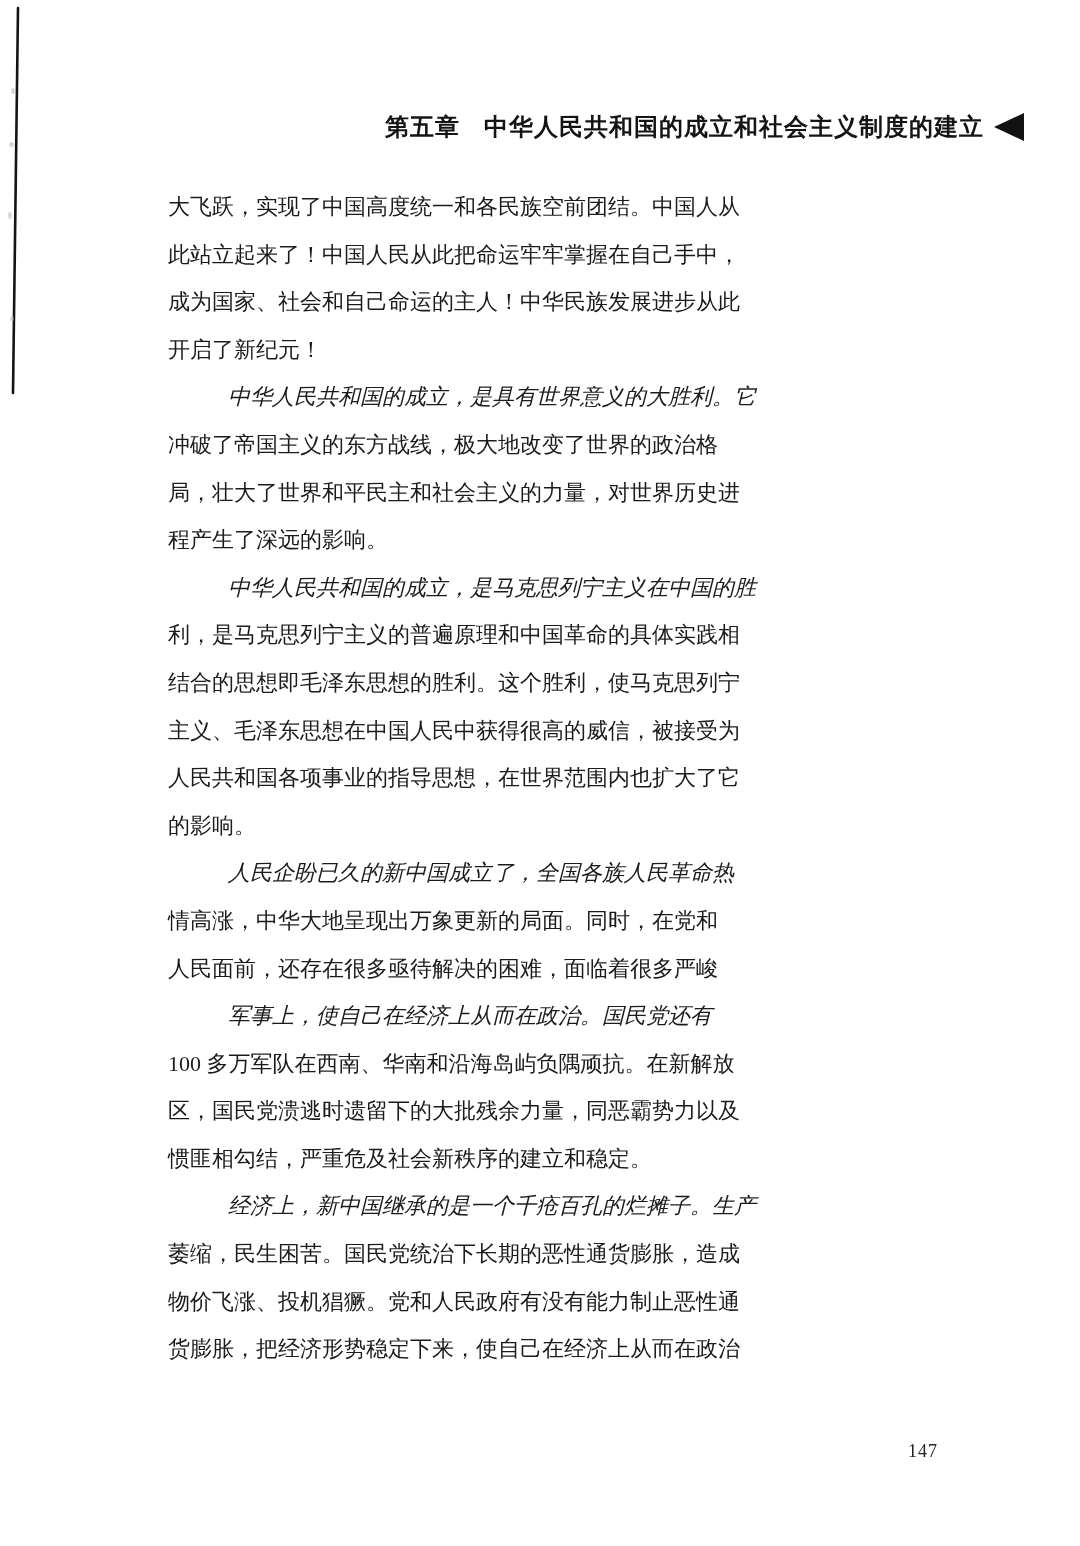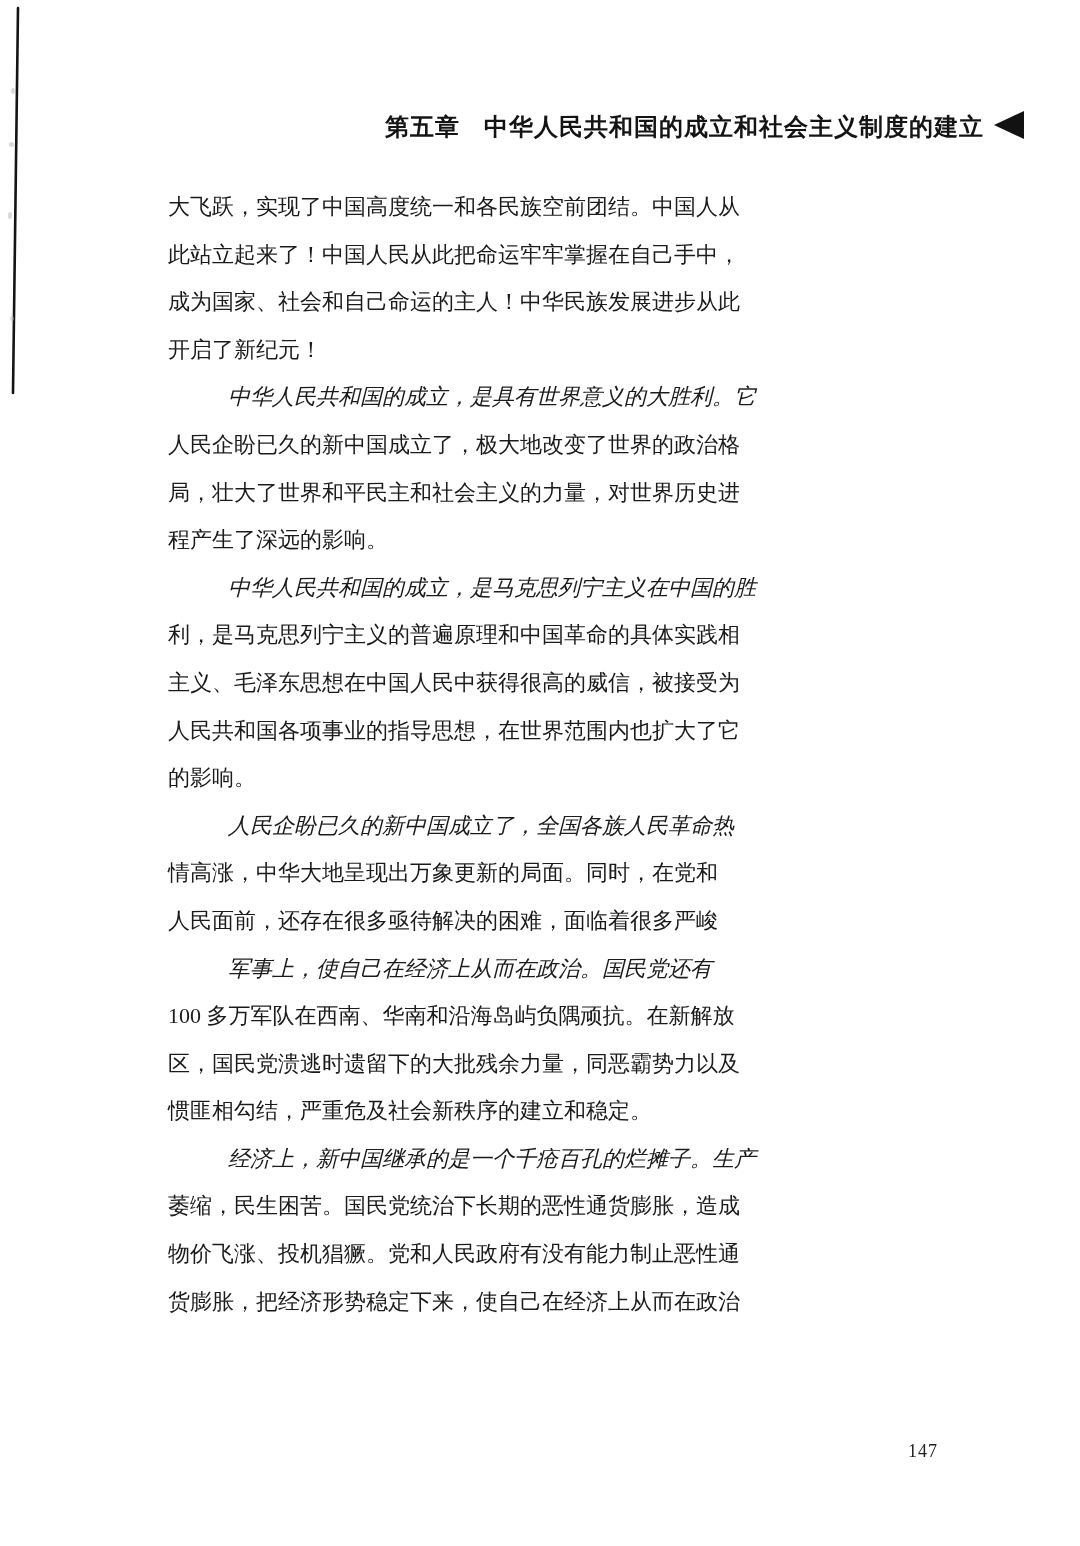--- a/index.html
+++ b/index.html
@@ -22,20 +22,21 @@
     position: absolute;
     background: #b9b9b9;
     border-radius: 50%;
     opacity: 0.55;
   }
   .running-head {
     position: absolute;
     top: 111px;
     left: 385px;
     display: flex;
+    align-items: center;
     font-family: "Liberation Sans", "DejaVu Sans", sans-serif;
     font-weight: bold;
     font-size: 24px;
     letter-spacing: 1px;
     color: #141414;
     white-space: nowrap;
   }
   .running-head .chapter { margin-right: 24px; }
   .tri {
     display: inline-block;
@@ -83,25 +84,26 @@
     <span class="title">中华人民共和国的成立和社会主义制度的建立</span>
     <span class="tri"></span>
   </div>
 
   <div class="body-text" id="body-text">
       <div class="line">大飞跃，实现了中国高度统一和各民族空前团结。中国人从</div>
       <div class="line">此站立起来了！中国人民从此把命运牢牢掌握在自己手中，</div>
       <div class="line">成为国家、社会和自己命运的主人！中华民族发展进步从此</div>
       <div class="line">开启了新纪元！</div>
       <div class="line indent">中华人民共和国的成立，是具有世界意义的大胜利。它</div>
-      <div class="line">人民企盼已久的新中国成立了，极大地改变了世界的政治格</div>
+      <div class="line">冲破了帝国主义的东方战线，极大地改变了世界的政治格</div>
       <div class="line">局，壮大了世界和平民主和社会主义的力量，对世界历史进</div>
       <div class="line">程产生了深远的影响。</div>
       <div class="line indent">中华人民共和国的成立，是马克思列宁主义在中国的胜</div>
       <div class="line">利，是马克思列宁主义的普遍原理和中国革命的具体实践相</div>
+      <div class="line">结合的思想即毛泽东思想的胜利。这个胜利，使马克思列宁</div>
       <div class="line">主义、毛泽东思想在中国人民中获得很高的威信，被接受为</div>
       <div class="line">人民共和国各项事业的指导思想，在世界范围内也扩大了它</div>
       <div class="line">的影响。</div>
       <div class="line indent">人民企盼已久的新中国成立了，全国各族人民革命热</div>
       <div class="line">情高涨，中华大地呈现出万象更新的局面。同时，在党和</div>
       <div class="line">人民面前，还存在很多亟待解决的困难，面临着很多严峻</div>
       <div class="line indent">军事上，使自己在经济上从而在政治。国民党还有</div>
       <div class="line">100 多万军队在西南、华南和沿海岛屿负隅顽抗。在新解放</div>
       <div class="line">区，国民党溃逃时遗留下的大批残余力量，同恶霸势力以及</div>
       <div class="line">惯匪相勾结，严重危及社会新秩序的建立和稳定。</div>

